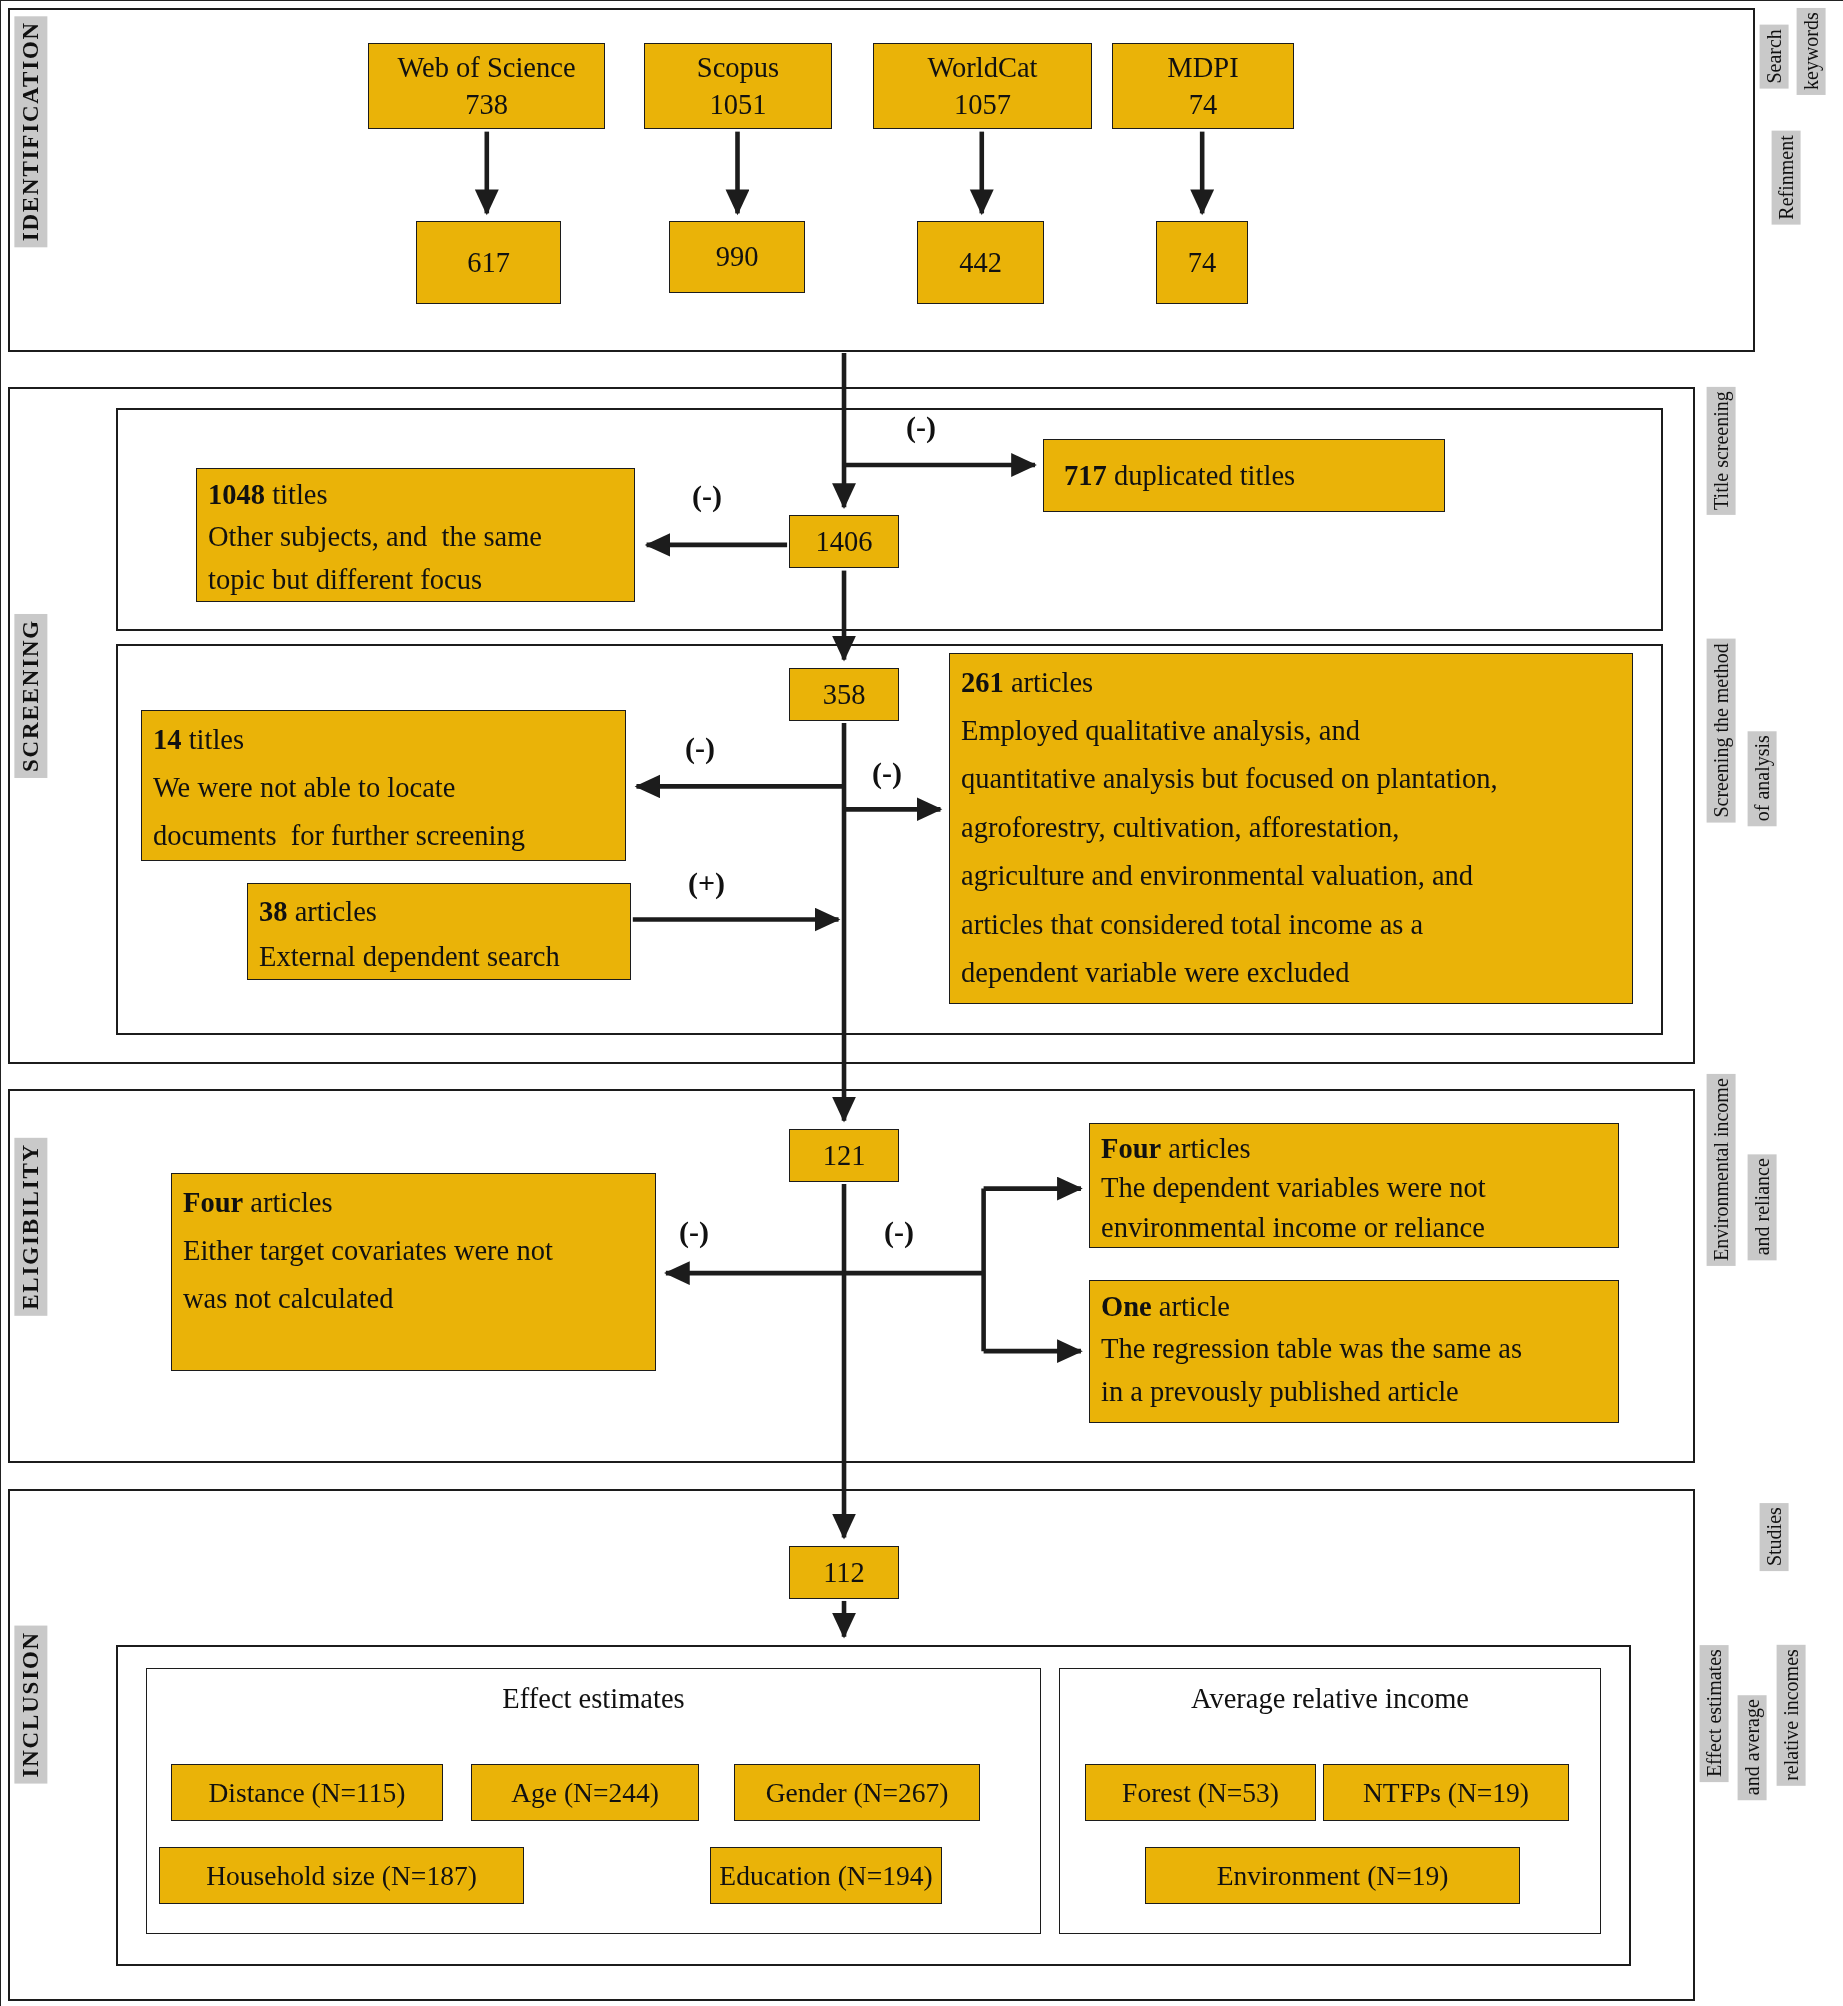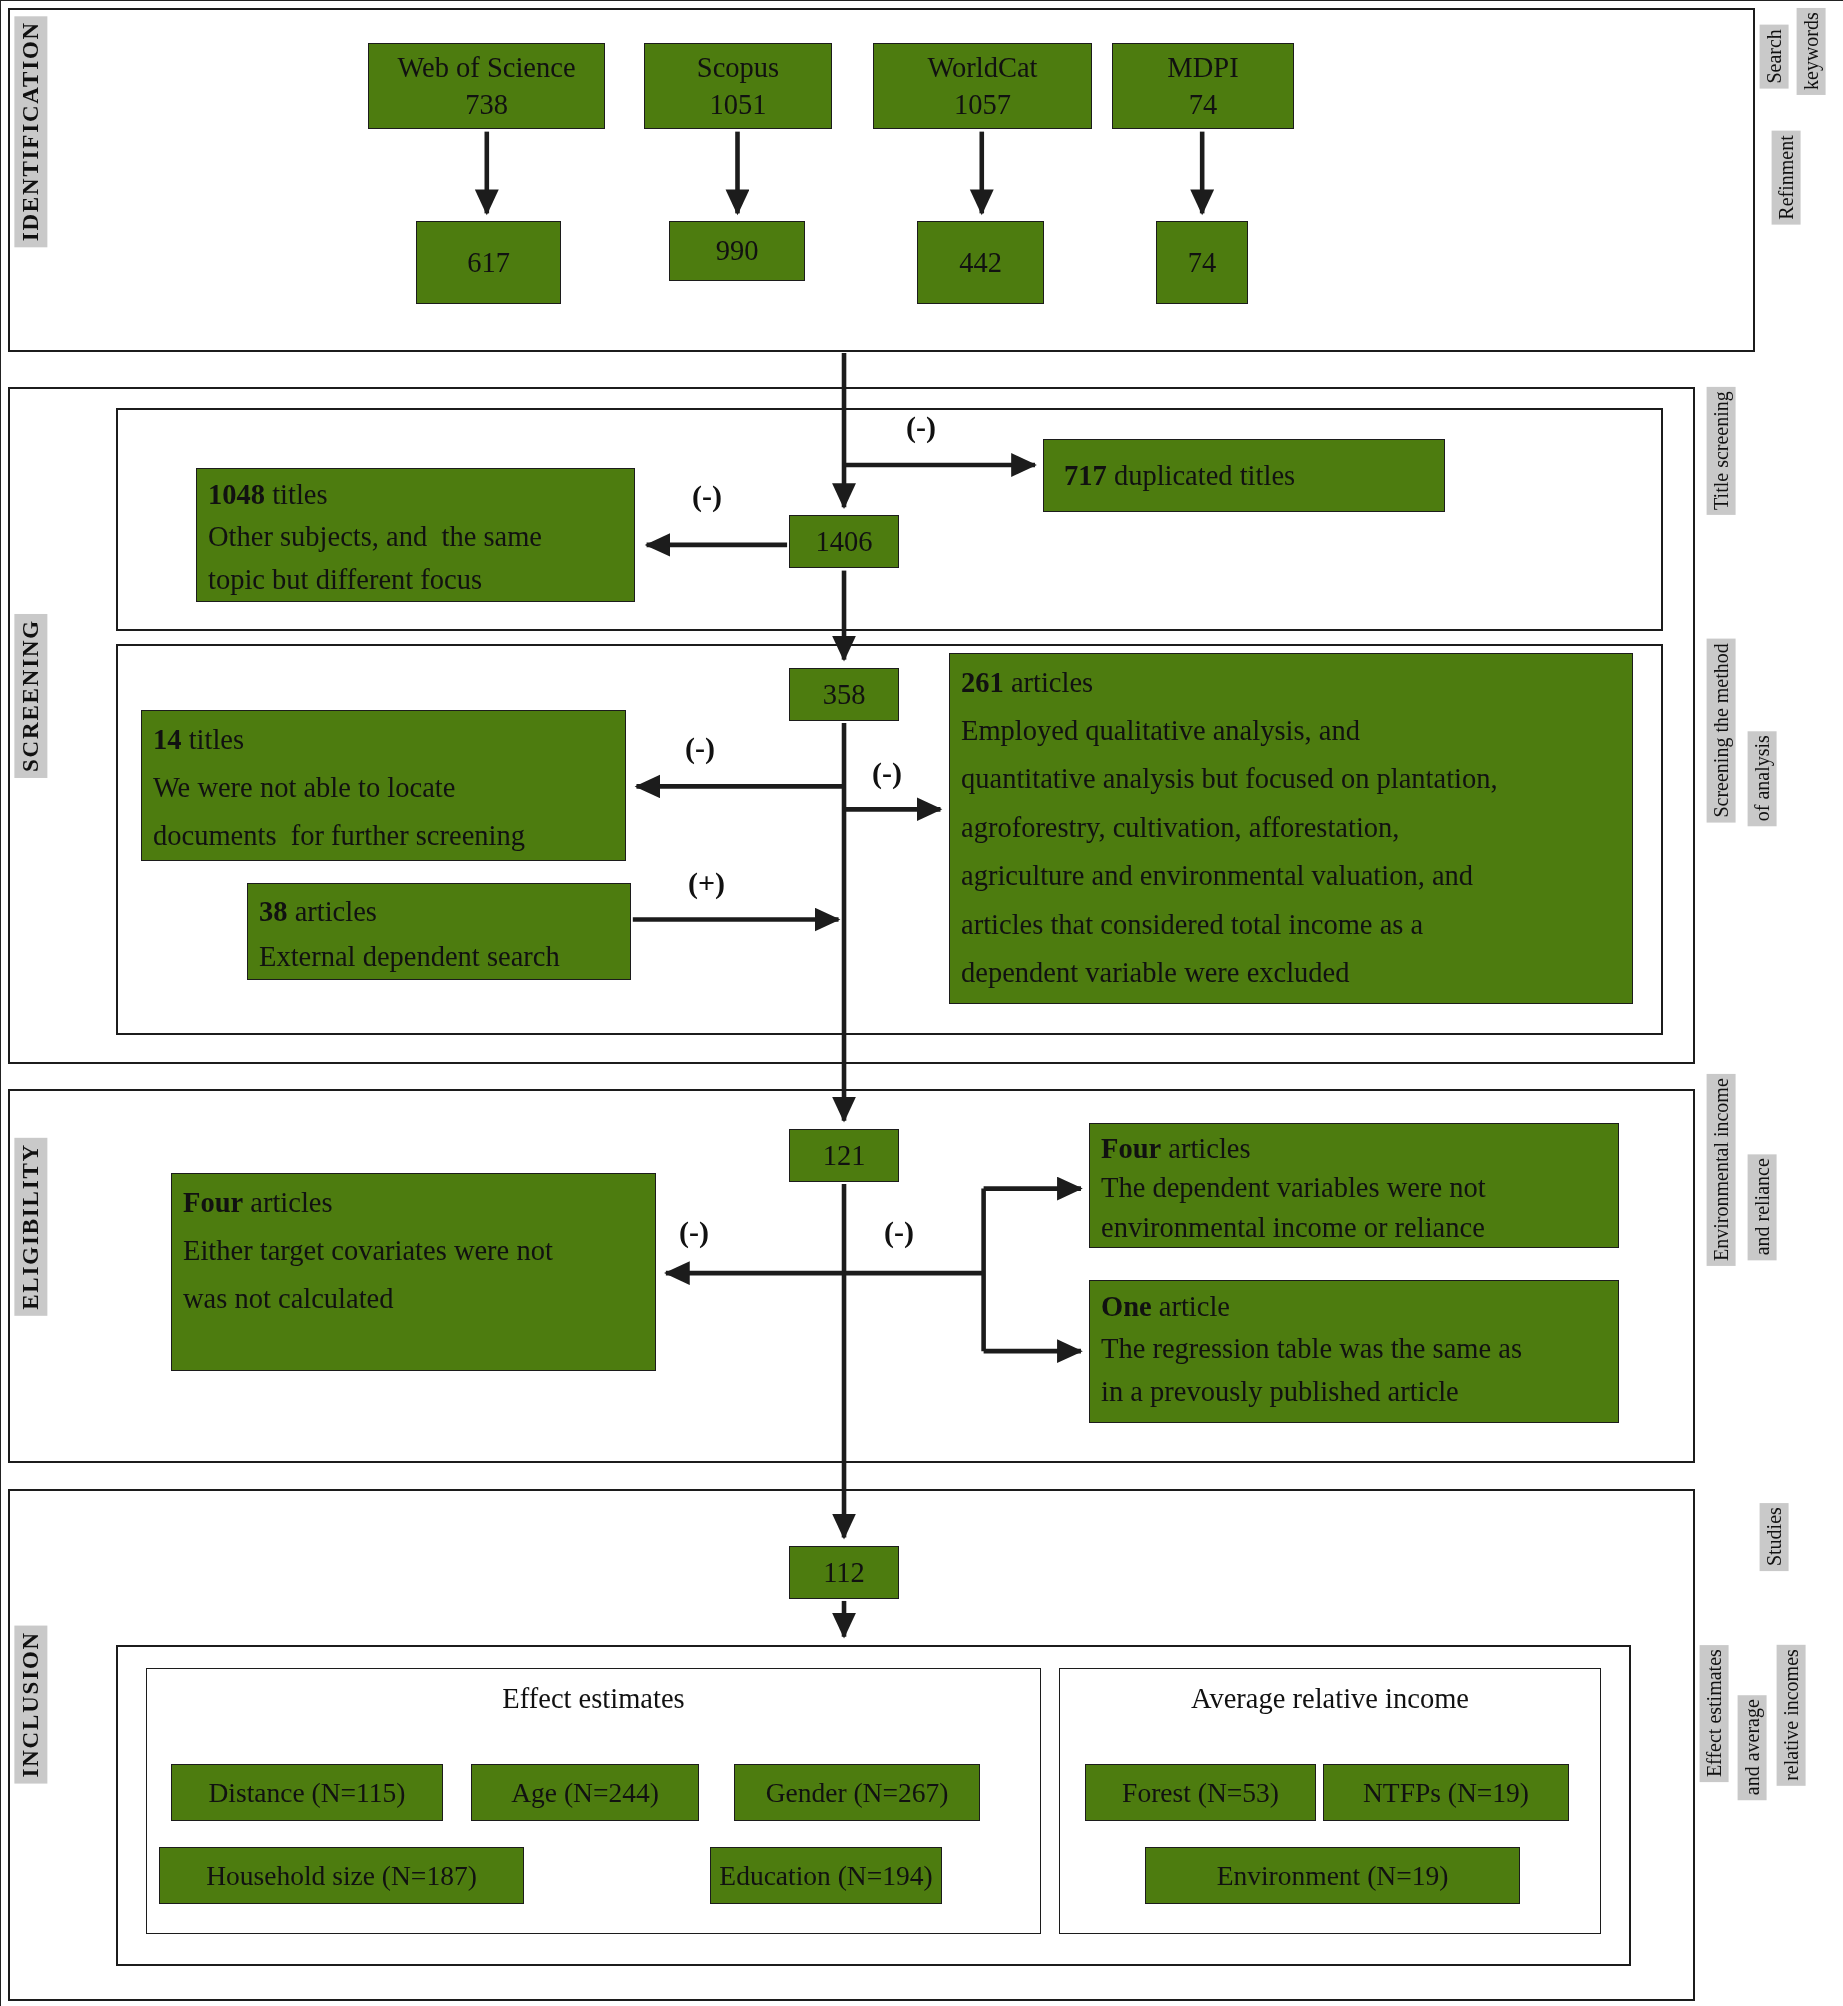--- a/index.html
+++ b/index.html
@@ -2,21 +2,21 @@
 <html style="font-size:14.7px"><head>
 <meta charset="utf-8">
 <style>
   * { margin:0; padding:0; box-sizing:border-box; }
   html,body { background:#ffffff; }
   body { font-family:"Liberation Serif", serif; color:#111; }
   #canvas { position:relative; width:1844px; height:2007px; background:#fff; border:1.8px solid #222; overflow:hidden; }
 
   .outer { position:absolute; border:2.8px solid #1c1c1c; }
   .inner { position:absolute; border:2.8px solid #1c1c1c; }
-  .box   { position:absolute; border:1.8px solid #1c1c1c; background:#4d7c0f; font-size:28.5px; }
+  .box   { position:absolute; border:1.8px solid #1c1c1c; background:#eab308; font-size:28.5px; }
   .cbox  { display:flex; align-items:center; justify-content:center; text-align:center; }
   .src   { display:flex; flex-direction:column; align-items:center; justify-content:center; line-height:1.3; }
   .note  { padding:4.6px 11px; line-height:1.7; }
   .note.mid { line-height:1.5; }
   .note.tight { line-height:1.4; }
   .ln    { white-space:pre-wrap; }
   .ln b  { font-weight:bold; }
   .sign  { position:absolute; font-weight:bold; font-size:30px; z-index:6; }
   .gtitle{ position:absolute; text-align:center; font-size:28.5px; }
 
@@ -67,21 +67,21 @@
     <div>1057</div>
   </div>
   <div class="box src" style="left:1111px; top:42px; width:182px; height:86px;">
     <div>MDPI</div>
     <div>74</div>
   </div>
 
   <div class="box cbox" style="left:415px; top:220px; width:145px; height:83px;">
     <span>617</span>
   </div>
-  <div class="box cbox" style="left:668px; top:220px; width:136px; height:60px;">
+  <div class="box cbox" style="left:668px; top:220px; width:136px; height:72px;">
     <span>990</span>
   </div>
   <div class="box cbox" style="left:916px; top:220px; width:127px; height:83px;">
     <span>442</span>
   </div>
   <div class="box cbox" style="left:1155px; top:220px; width:92px; height:83px;">
     <span>74</span>
   </div>
 
   <div class="inner" style="left:115px; top:407px; width:1547px; height:223px;"></div>

